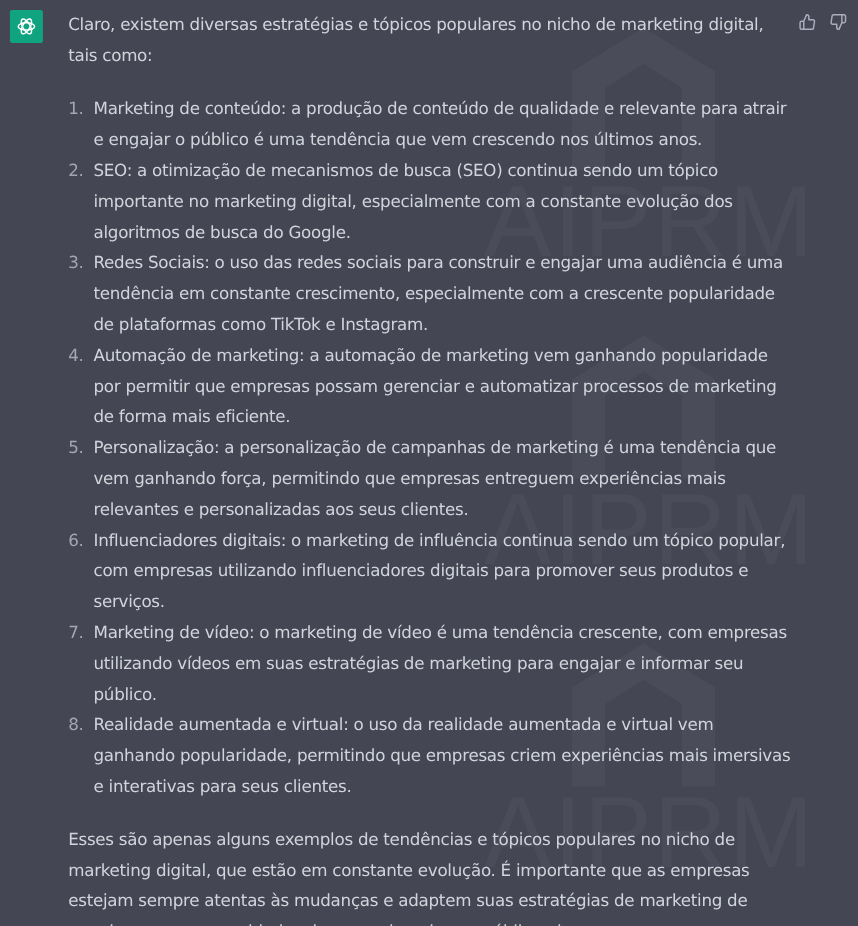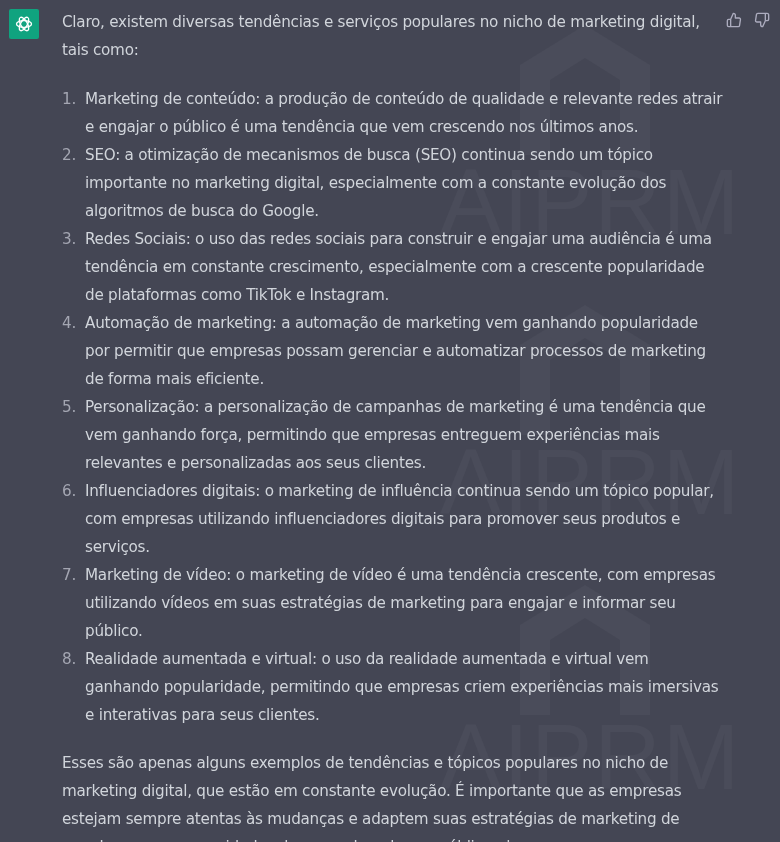--- a/index.html
+++ b/index.html
@@ -64,23 +64,23 @@
 <div class="feedback">
   <svg class="fb-btn" viewBox="0 0 24 24" fill="none" stroke="currentColor" stroke-width="2" stroke-linecap="round" stroke-linejoin="round">
     <path d="M14 9V5a3 3 0 0 0-3-3l-4 9v11h11.28a2 2 0 0 0 2-1.7l1.38-9a2 2 0 0 0-2-2.3zM7 22H4a2 2 0 0 1-2-2v-7a2 2 0 0 1 2-2h3"></path>
   </svg>
   <svg class="fb-btn" viewBox="0 0 24 24" fill="none" stroke="currentColor" stroke-width="2" stroke-linecap="round" stroke-linejoin="round">
     <path d="M10 15v4a3 3 0 0 0 3 3l4-9V2H5.72a2 2 0 0 0-2 1.7l-1.38 9a2 2 0 0 0 2 2.3zm7-13h2.67A2.31 2.31 0 0 1 22 4v7a2.31 2.31 0 0 1-2.33 2H17"></path>
   </svg>
 </div>
 
 <div class="content">
-  <p class="intro">Claro, existem diversas tendências e serviços populares no nicho de marketing digital, tais como:</p>
+  <p class="intro">Claro, existem diversas estratégias e tópicos populares no nicho de marketing digital, tais como:</p>
   <ol>
-    <li><span class="num">1.</span><span>Marketing de conteúdo: a produção de conteúdo de qualidade e relevante redes atrair e engajar o público é uma tendência que vem crescendo nos últimos anos.</span></li>
+    <li><span class="num">1.</span><span>Marketing de conteúdo: a produção de conteúdo de qualidade e relevante para atrair e engajar o público é uma tendência que vem crescendo nos últimos anos.</span></li>
     <li><span class="num">2.</span><span>SEO: a otimização de mecanismos de busca (SEO) continua sendo um tópico importante no marketing digital, especialmente com a constante evolução dos algoritmos de busca do Google.</span></li>
     <li><span class="num">3.</span><span>Redes Sociais: o uso das redes sociais para construir e engajar uma audiência é uma tendência em constante crescimento, especialmente com a crescente popularidade de plataformas como TikTok e Instagram.</span></li>
     <li><span class="num">4.</span><span>Automação de marketing: a automação de marketing vem ganhando popularidade por permitir que empresas possam gerenciar e automatizar processos de marketing de forma mais eficiente.</span></li>
     <li><span class="num">5.</span><span>Personalização: a personalização de campanhas de marketing é uma tendência que vem ganhando força, permitindo que empresas entreguem experiências mais relevantes e personalizadas aos seus clientes.</span></li>
     <li><span class="num">6.</span><span>Influenciadores digitais: o marketing de influência continua sendo um tópico popular, com empresas utilizando influenciadores digitais para promover seus produtos e serviços.</span></li>
     <li><span class="num">7.</span><span>Marketing de vídeo: o marketing de vídeo é uma tendência crescente, com empresas utilizando vídeos em suas estratégias de marketing para engajar e informar seu público.</span></li>
     <li><span class="num">8.</span><span>Realidade aumentada e virtual: o uso da realidade aumentada e virtual vem ganhando popularidade, permitindo que empresas criem experiências mais imersivas e interativas para seus clientes.</span></li>
   </ol>
   <p>Esses são apenas alguns exemplos de tendências e tópicos populares no nicho de marketing digital, que estão em constante evolução. É importante que as empresas estejam sempre atentas às mudanças e adaptem suas estratégias de marketing de acordo com as necessidades do mercado e do seu público-alvo.</p>
 </div>

